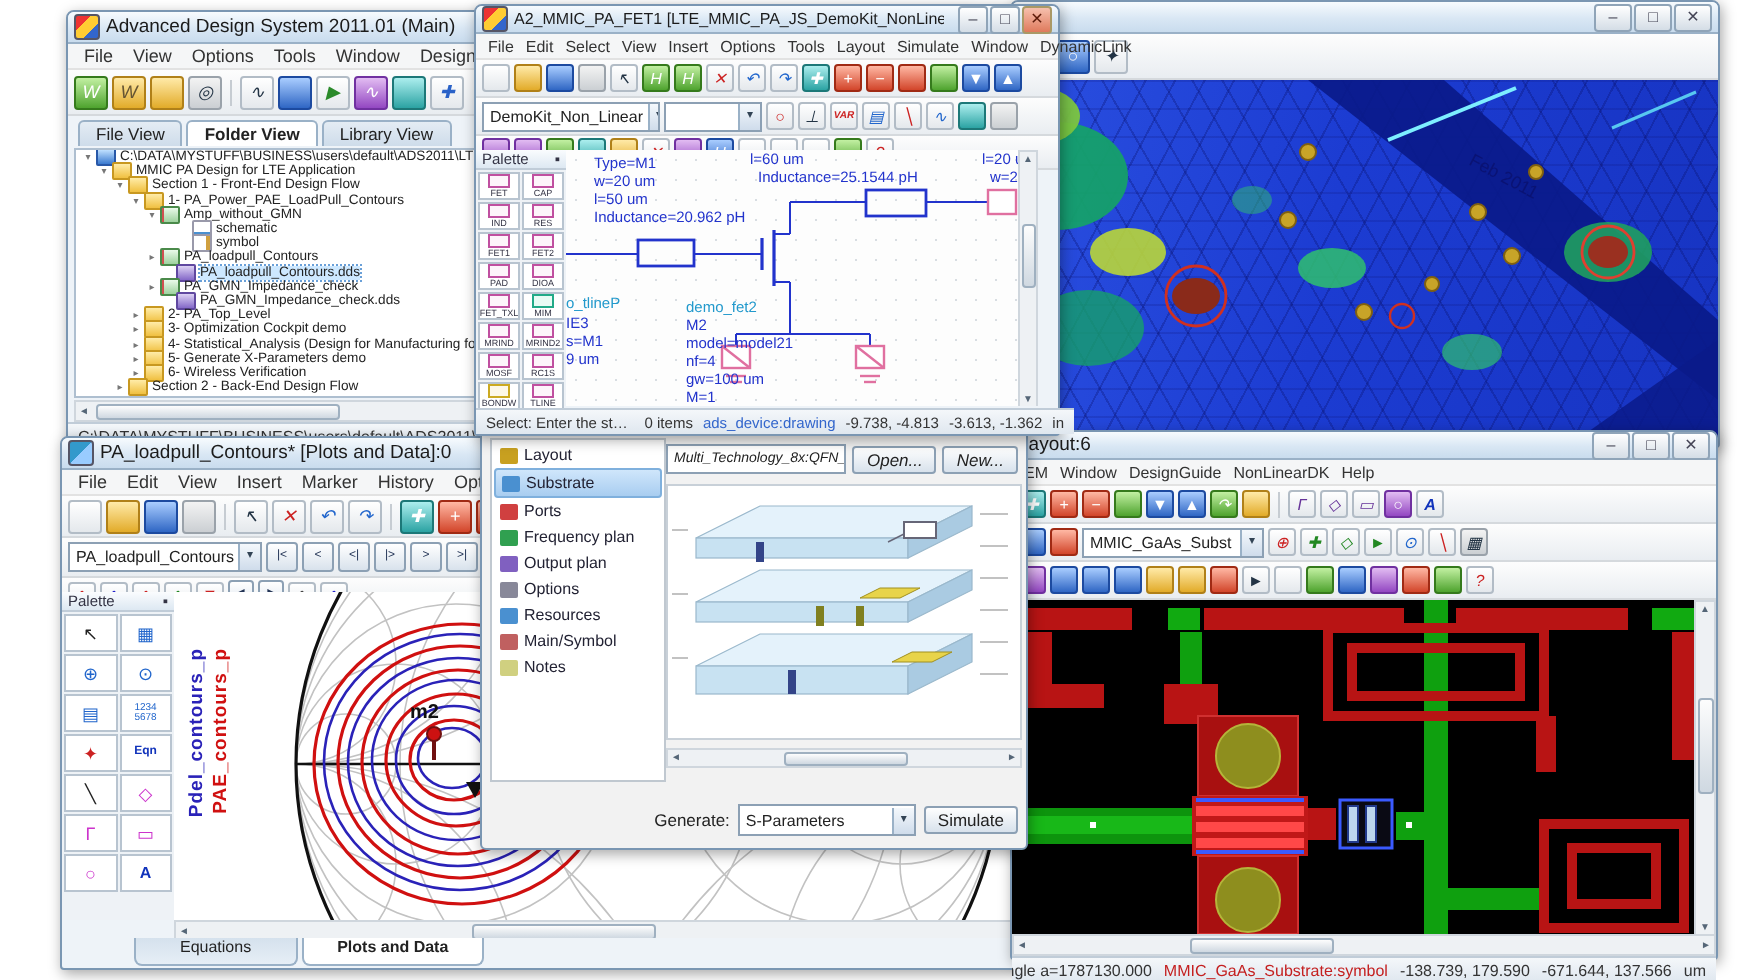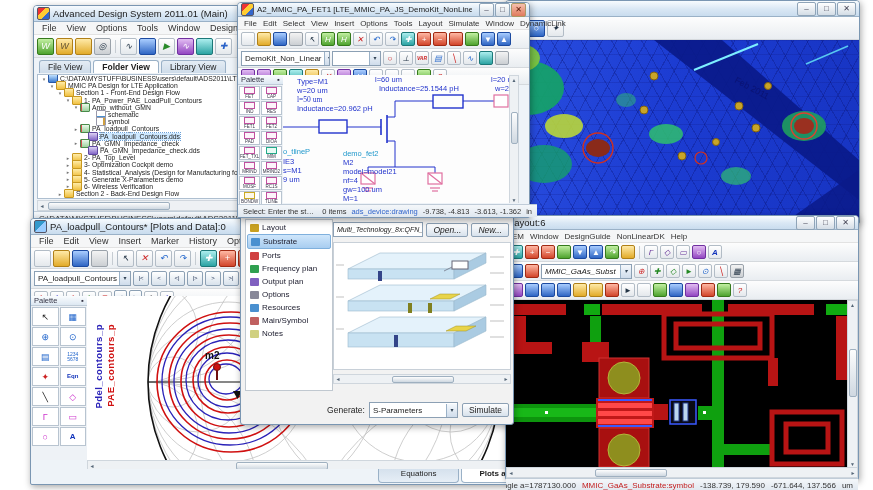--- a/index.html
+++ b/index.html
@@ -482,21 +482,21 @@
       <text x="157" y="100" font-size="10" font-weight="bold" fill="#111">m1</text>
     </svg>
     <span class="vlabel" style="left:6px;top:28px;color:#2a22b8;">Pdel_contours_p</span>
     <span class="vlabel" style="left:18px;top:28px;color:#d01010;">PAE_contours_p</span>
   </div>
   <div class="scroll-h" style="left:56px;top:241px;width:428px;height:9px;">
     <span class="sarr">◄</span>
     <div class="thumb" style="width:90px;height:6px;margin-left:140px;"></div>
     <span class="sarr" style="margin-left:auto">►</span>
   </div>
-  <div style="position:absolute;left:0;top:250px;width:486px;height:14px;display:flex;gap:2px;padding-left:36px;background:#eef3f8;justify-content:flex-end;">
+  <div style="position:absolute;left:0;top:250px;width:486px;height:14px;display:flex;gap:2px;padding-left:36px;background:#eef3f8;">
     <span style="border:1px solid #9ab1c7;border-top:none;border-radius:0 0 4px 4px;padding:0 22px;font-size:8px;background:linear-gradient(#d5e1ed,#e6eef6);">Equations</span>
     <span style="border:1px solid #9ab1c7;border-top:none;border-radius:0 0 4px 4px;padding:0 17px;font-size:8px;background:#fff;font-weight:bold;">Plots and Data</span>
   </div>
 </div>
 
 <div class="win" style="left:505px;top:215px;width:352px;height:263px;z-index:15;">
   <div class="tbbar" style="height:13px;">
     <span class="ttl">Layout:6</span>
     <span class="wcs">
       <span class="wc">–</span>
@@ -541,21 +541,21 @@
     <i class="ti sm ip">
         <span>○</span>
       </i>
     <i class="ti sm iw">
         <span style="color:#13b;font-weight:bold">A</span>
       </i>
   </div>
   <div class="tbar" style="height:16px;">
     <i class="ti sm ib"></i>
     <i class="ti sm ir"></i>
-    <span class="combo" style="width:86px;font-style:italic;">
+    <span class="combo" style="width:86px;">
       <span>MMIC_GaAs_Subst</span>
         <span class="arr">▾</span>
     </span>
     <i class="ti sm iw">
         <span style="color:#c22">⊕</span>
       </i>
     <i class="ti sm iw">
         <span style="color:#282">✚</span>
       </i>
     <i class="ti sm iw">
@@ -960,21 +960,21 @@
         <rect x="145" y="98" width="14" height="11"></rect>
           <line x1="145" y1="98" x2="159" y2="109"></line>
         <line x1="80" y1="113" x2="90" y2="113"></line>
           <line x1="82" y1="116" x2="88" y2="116"></line>
         <line x1="147" y1="113" x2="157" y2="113"></line>
           <line x1="149" y1="116" x2="155" y2="116"></line>
       </g>
     </svg>
     <span class="annot" style="left:14px;top:2px;">Type=M1</span>
     <span class="annot" style="left:14px;top:11px;">w=20 um</span>
-    <span class="annot" style="left:14px;top:20px;font-family:Liberation Serif, serif;">l=50 um</span>
+    <span class="annot" style="left:14px;top:20px;">l=50 um</span>
     <span class="annot" style="left:14px;top:29px;">Inductance=20.962 pH</span>
     <span class="annot" style="left:92px;top:0px;">l=60 um</span>
     <span class="annot" style="left:96px;top:9px;">Inductance=25.1544 pH</span>
     <span class="annot" style="left:208px;top:0px;">l=20 u</span>
     <span class="annot" style="left:212px;top:9px;">w=20</span>
     <span class="annot cy" style="left:60px;top:74px;">demo_fet2</span>
     <span class="annot" style="left:60px;top:83px;">M2</span>
     <span class="annot" style="left:60px;top:92px;">model=model21</span>
     <span class="annot" style="left:60px;top:101px;">nf=4</span>
     <span class="annot" style="left:60px;top:110px;">gw=100 um</span>

